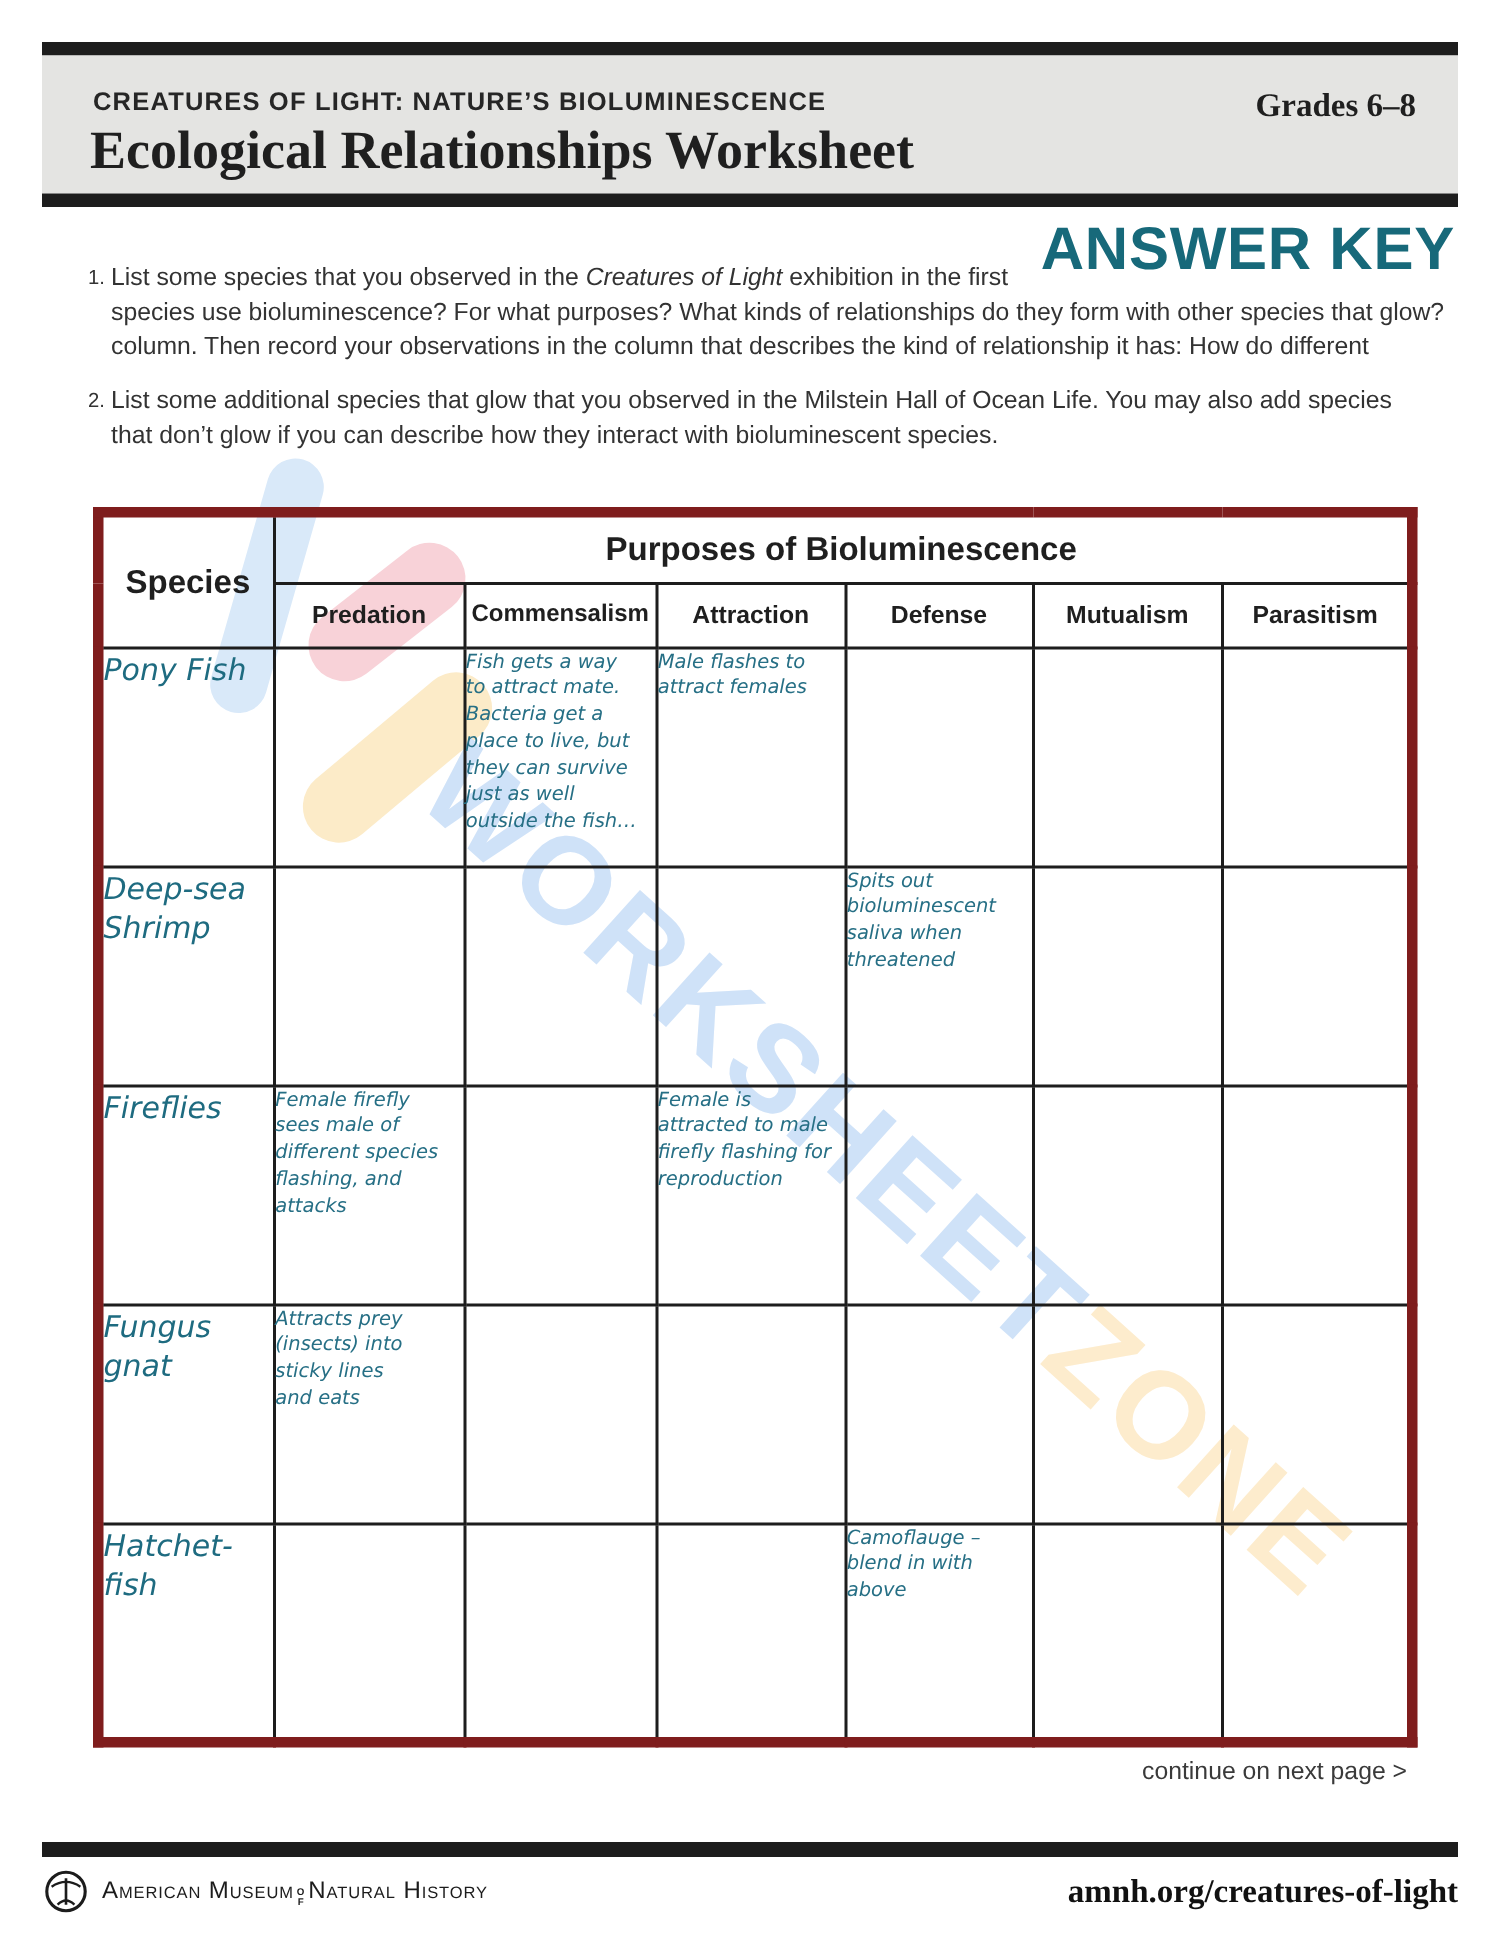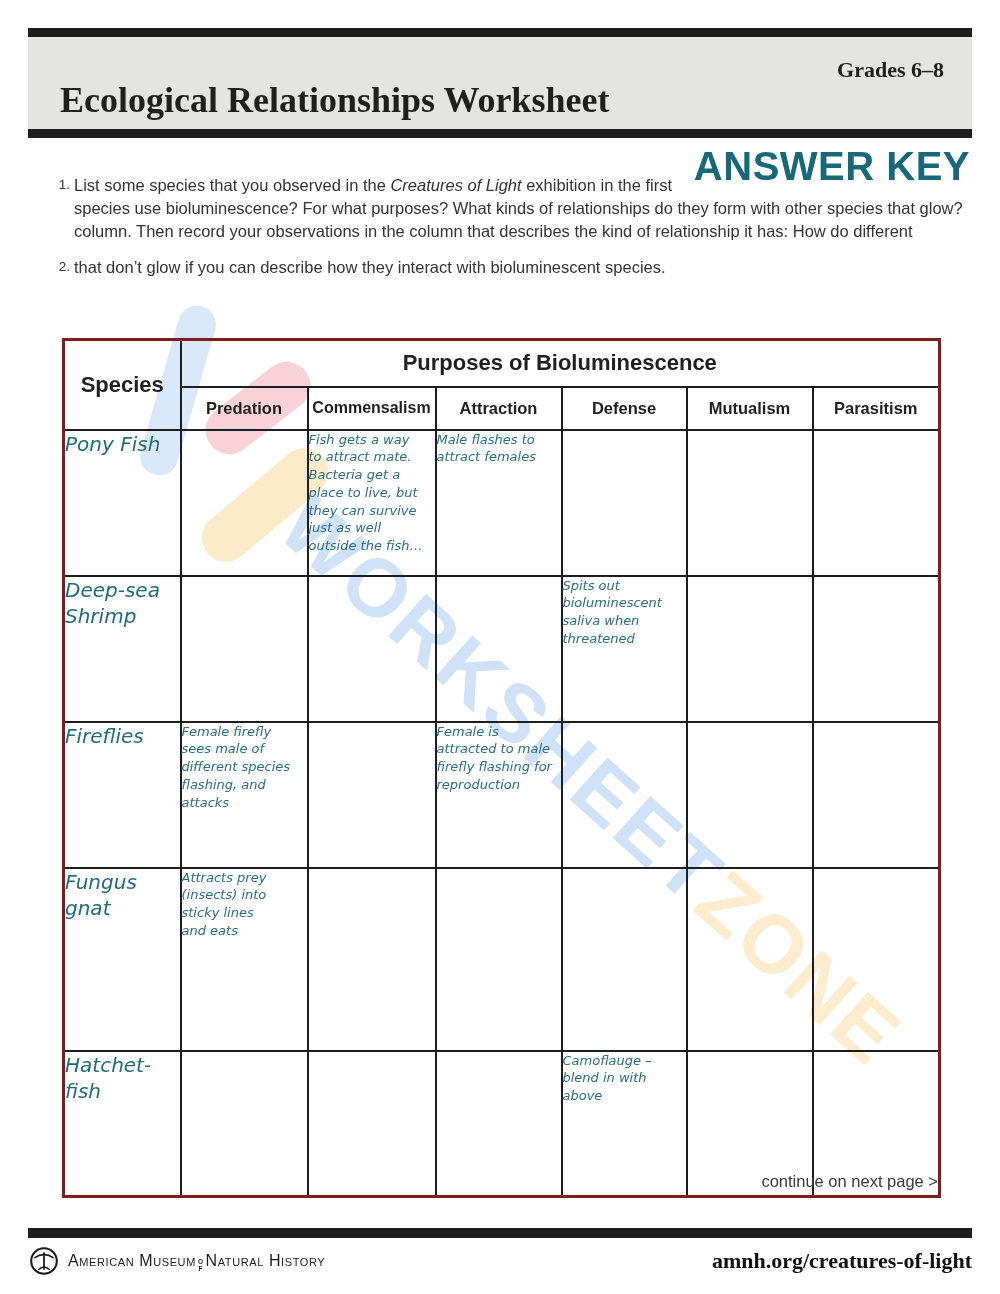--- a/index.html
+++ b/index.html
@@ -40,21 +40,21 @@
   .wm-text{position:absolute;left:325px;top:478px;transform:rotate(42deg);
            transform-origin:0 0;font-size:82px;font-weight:bold;letter-spacing:3px;
            white-space:nowrap;pointer-events:none;}
   .wm-text .wm-p1{color:#cfe2f8;}
   .wm-text .wm-p2{color:#fdeccd;}
 
   
   .grid{position:absolute;left:62px;top:338px;width:876px;border-collapse:collapse;
         table-layout:fixed;}
   .grid td{border:2px solid #1d1d1d;vertical-align:top;padding:0;}
-  .grid{border:3px solid #7f1d1d;}
+  .grid{border:7px solid #7f1d1d;}
   .species-h{vertical-align:middle !important;text-align:center;font-size:22px;
              font-weight:bold;color:#1f1f1f;}
   .purposes-h{vertical-align:middle !important;text-align:center;font-size:22px;
               font-weight:bold;color:#1f1f1f;}
   .sub-h{vertical-align:middle !important;text-align:center;font-size:16.5px;
          font-weight:bold;color:#1f1f1f;}
   tr.subrow td:nth-child(2){font-size:16px;}  
   .species-cell{padding:11px 8px 0 10px;font-family:"DejaVu Sans",sans-serif;
                 font-style:italic;font-size:20px;line-height:1.3;color:#1e6b80;
                 white-space:pre-line;}
@@ -77,39 +77,41 @@
   .site-url{position:absolute;right:0;top:5px;font-family:"Liberation Serif",serif;
             font-size:22px;font-weight:bold;color:#111;}
 </style>
 </head>
 <body>
 
 <div class="page">
 
   <div class="top-bar"></div>
   <div class="header-band">
+    <div class="kicker">CREATURES OF LIGHT: NATURE’S BIOLUMINESCENCE</div>
     <div class="doc-title">Ecological Relationships Worksheet</div>
     <div class="grades">Grades 6–8</div>
   </div>
   <div class="bottom-bar"></div>
 
   <div class="answer-key">ANSWER KEY</div>
 
   <div class="instructions">
     <div class="instr">
       <div class="num">1.</div>
       <div class="ibody">
         <div class="line"><span>List some species that you observed in the </span><span class="it">Creatures of Light</span><span> exhibition in the first</span></div>
         <div class="line">species use bioluminescence? For what purposes? What kinds of relationships do they form with other species that glow?</div>
         <div class="line">column. Then record your observations in the column that describes the kind of relationship it has: How do different</div>
       </div>
     </div>
     <div class="instr">
       <div class="num">2.</div>
       <div class="ibody">
+        <div class="line">List some additional species that glow that you observed in the Milstein Hall of Ocean Life. You may also add species</div>
         <div class="line">that don’t glow if you can describe how they interact with bioluminescent species.</div>
       </div>
     </div>
   </div>
 
   <div class="wm-shape wm-blue-stroke"></div>
   <div class="wm-shape wm-pink"></div>
   <div class="wm-shape wm-yellow"></div>
   <div class="wm-text"><span class="wm-p1">WORKSHEET</span><span class="wm-p2">ZONE</span></div>
 
@@ -175,21 +177,21 @@
 attacks</td>
         <td class="answer-cell"></td>
         <td class="answer-cell">Female is
 attracted to male
 firefly flashing for
 reproduction</td>
         <td class="answer-cell"></td>
         <td class="answer-cell"></td>
         <td class="answer-cell"></td>
       </tr>
-      <tr style="height:183px">
+      <tr style="height:146px">
         <td class="species-cell">Fungus
 gnat</td>
         <td class="answer-cell">Attracts prey
 (insects) into
 sticky lines
 and eats</td>
         <td class="answer-cell"></td>
         <td class="answer-cell"></td>
         <td class="answer-cell"></td>
         <td class="answer-cell"></td>

